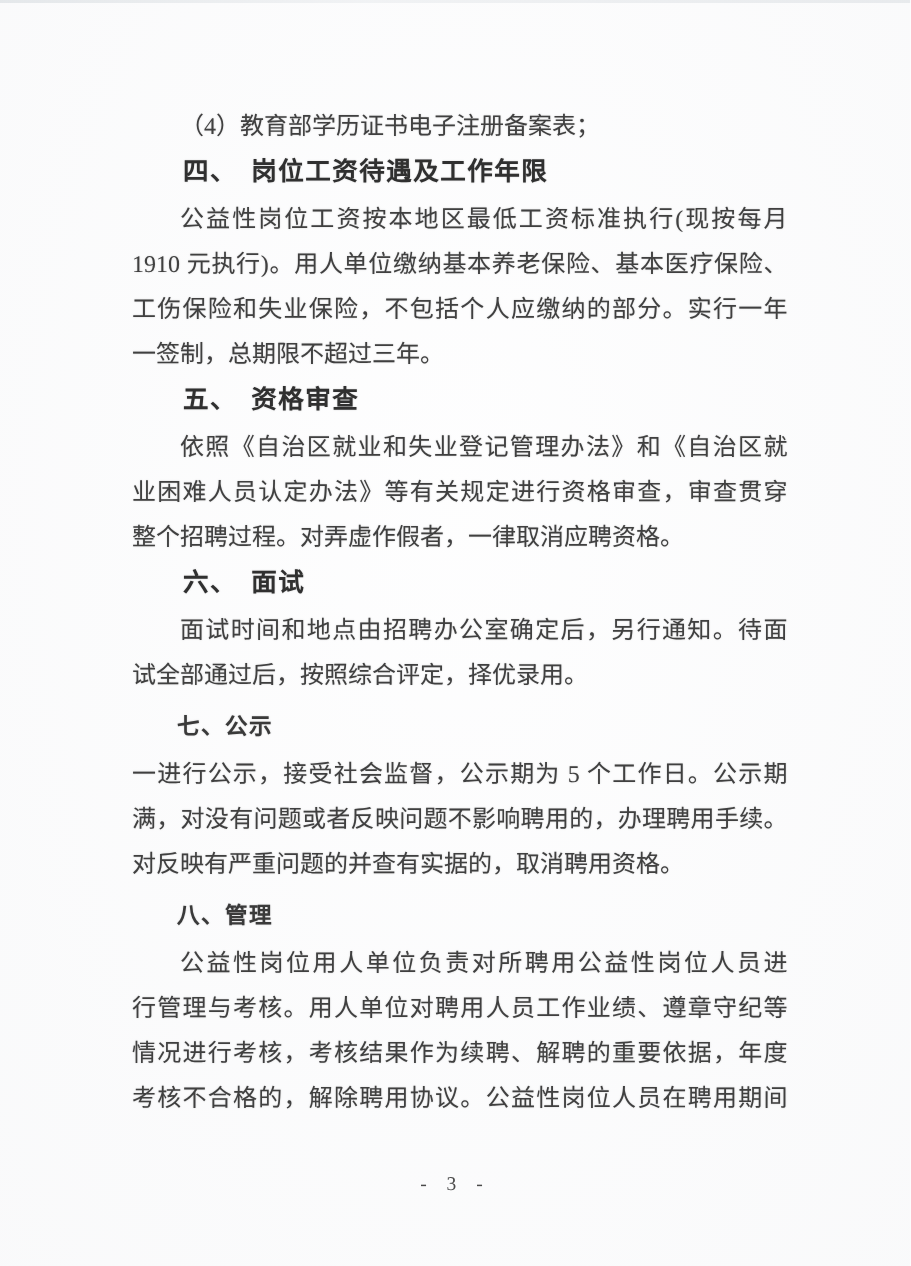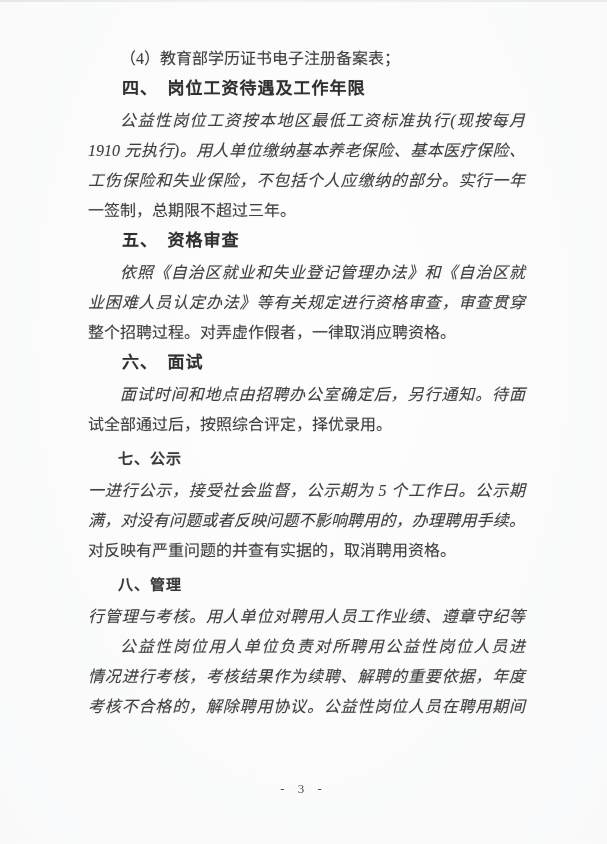--- a/index.html
+++ b/index.html
@@ -23,34 +23,33 @@
     content: "";
     position: absolute;
     left: 0; top: 0;
     width: 100%; height: 2px;
     background: linear-gradient(to right, #dfe3e6, #eef0f2 40%, #e3e6e9);
     opacity: .8;
   }
   .doc-body {
     position: absolute;
     left: 88px;
-    top: 44px;
+    top: 70px;
     width: 437px;
     color: #404040;
     text-shadow: 0 0 1px rgba(90,90,90,0.35);
   }
   .line, .h-hei, .h-kai {
     font-size: 16px;
     line-height: 30px;
     min-height: 30px;
   }
   .line.justify {
     text-align: justify;
     text-align-last: justify;
-    font-style: italic;
   }
   .line.indent { text-indent: 2em; }
   .h-hei {
     font-family: "Liberation Sans", "DejaVu Sans", sans-serif;
     font-weight: 700;
     font-size: 17px;
     color: #303030;
     text-indent: 2em;
     margin-top: 0;
     margin-bottom: 2px;
@@ -93,19 +92,19 @@
       <div class="line justify">业困难人员认定办法》等有关规定进行资格审查，审查贯穿</div>
       <div class="line">整个招聘过程。对弄虚作假者，一律取消应聘资格。</div>
       <div class="h-hei">六、　面试</div>
       <div class="line indent justify">面试时间和地点由招聘办公室确定后，另行通知。待面</div>
       <div class="line">试全部通过后，按照综合评定，择优录用。</div>
       <div class="h-kai">七、公示</div>
       <div class="line justify">一进行公示，接受社会监督，公示期为 5 个工作日。公示期</div>
       <div class="line justify">满，对没有问题或者反映问题不影响聘用的，办理聘用手续。</div>
       <div class="line">对反映有严重问题的并查有实据的，取消聘用资格。</div>
       <div class="h-kai">八、管理</div>
+      <div class="line indent justify">公益性岗位用人单位负责对所聘用公益性岗位人员进</div>
       <div class="line justify">行管理与考核。用人单位对聘用人员工作业绩、遵章守纪等</div>
-      <div class="line indent justify">公益性岗位用人单位负责对所聘用公益性岗位人员进</div>
       <div class="line justify">情况进行考核，考核结果作为续聘、解聘的重要依据，年度</div>
       <div class="line justify">考核不合格的，解除聘用协议。公益性岗位人员在聘用期间</div>
     </div>
   <div class="page-number">- 3 -</div>
 </div>
 
 </body></html>

